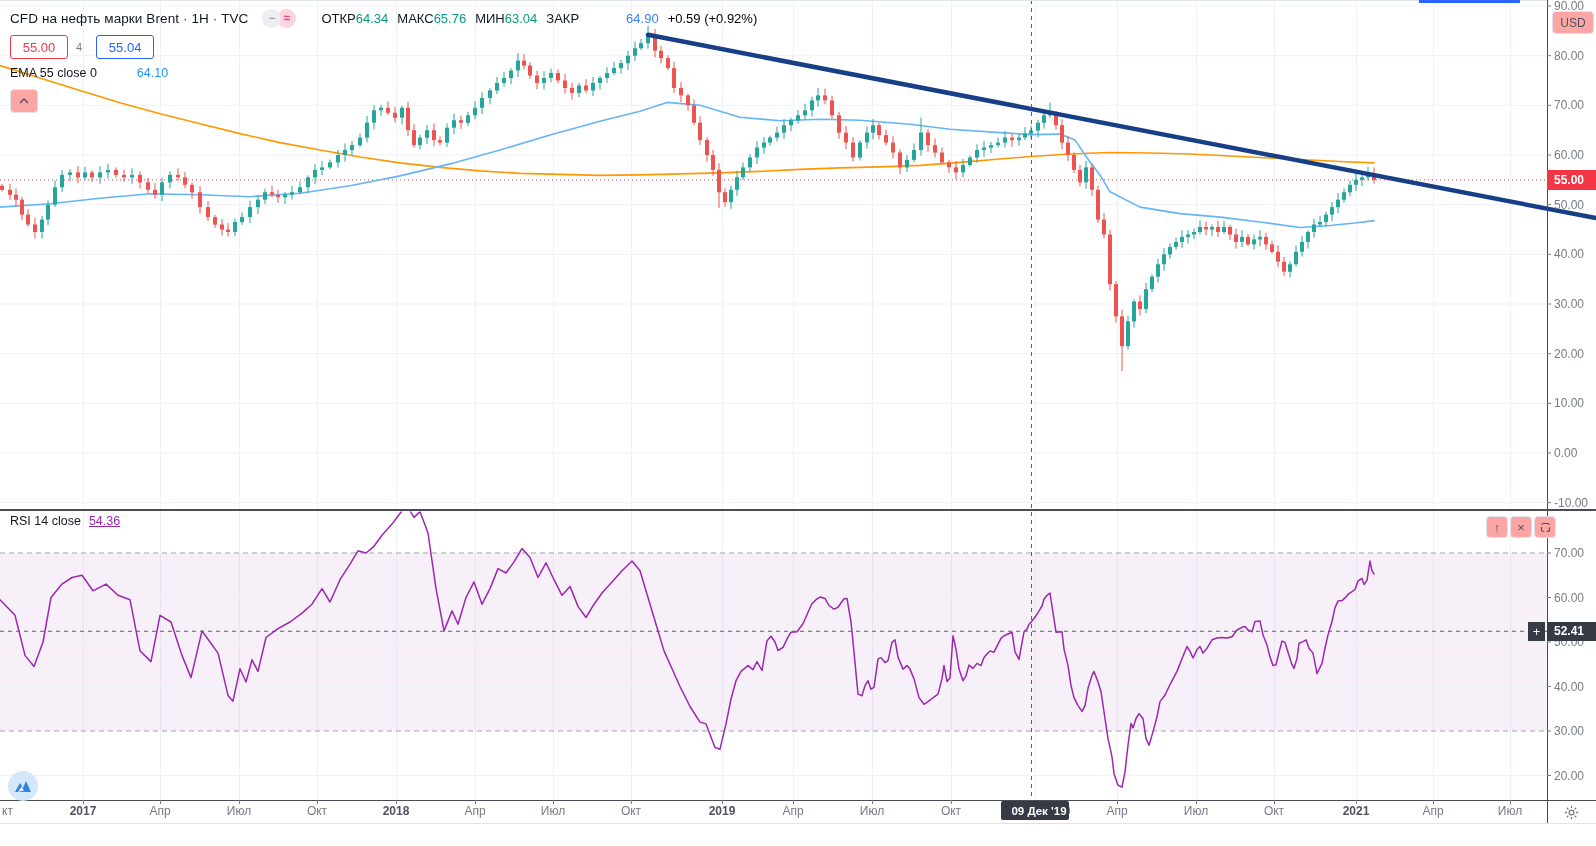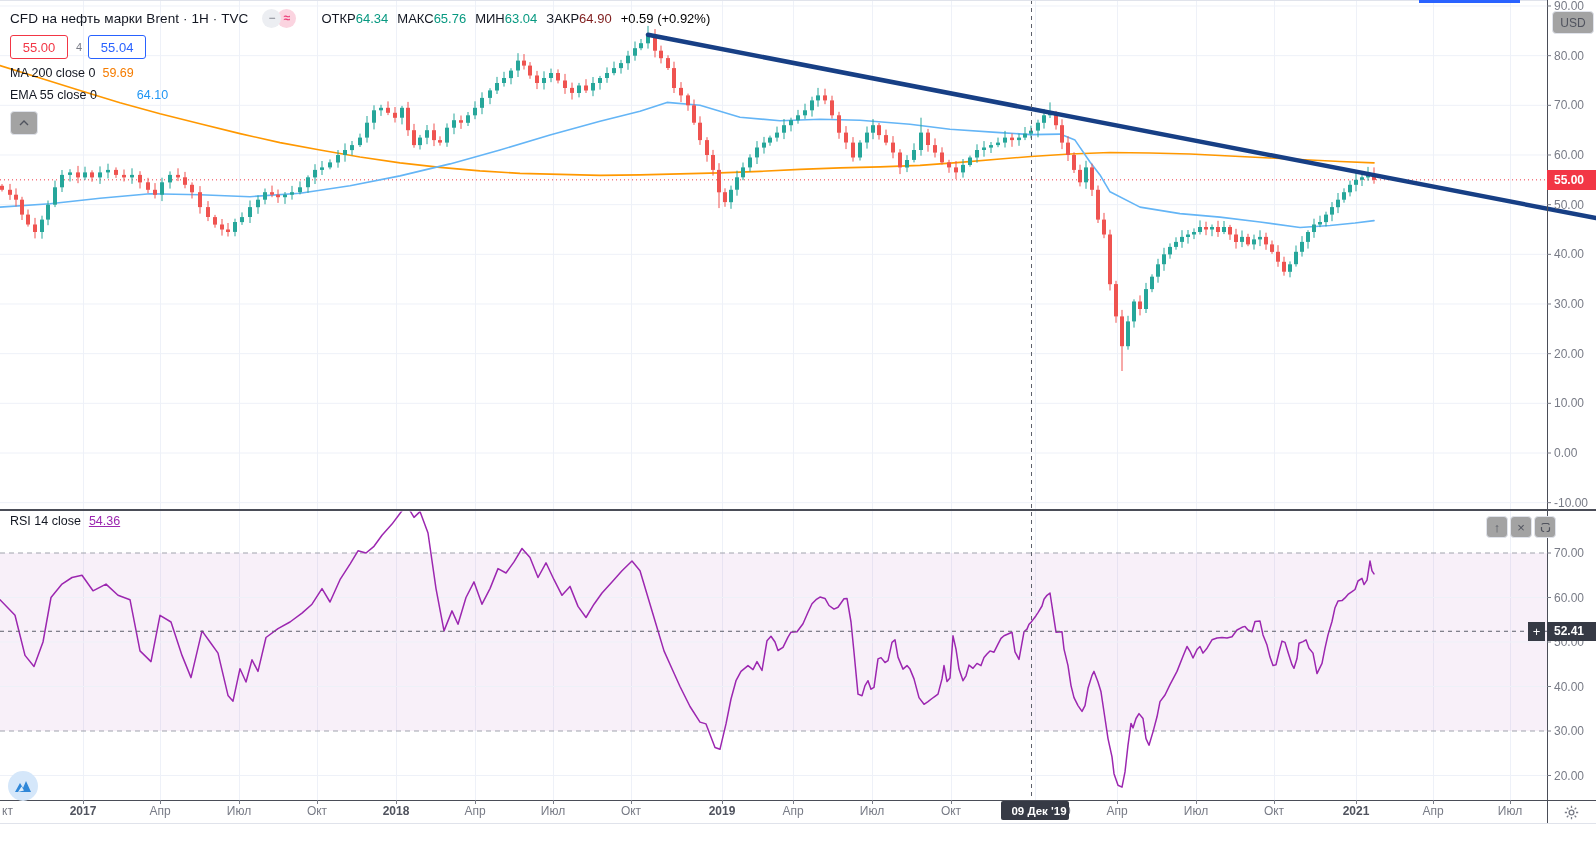--- a/index.html
+++ b/index.html
@@ -14,25 +14,25 @@
   .logo-pill{display:inline-flex;margin-left:14px;}
   .logo-c{width:19px;height:19px;border-radius:50%;display:inline-flex;align-items:center;justify-content:center;font-size:12px;}
   .logo-c.gray{background:#eceef2;color:#787b86;z-index:2;}
   .logo-c.pink{background:#fbd4e0;color:#ec407a;margin-left:-4px;font-weight:700;}
   .ohlc{display:inline-flex;margin-left:16px;font-size:13px;}
   .ohlc .lb{color:#131722;margin-left:9px;}
   .ohlc .vl{color:#089981;}
   .quote-row{display:flex;align-items:center;margin-top:7px;height:24px;}
   .qbox{min-width:50px;height:22px;border:1px solid;border-radius:3px;display:flex;align-items:center;justify-content:center;font-size:13px;padding:0 3px;background:#fff;}
   .qbox.bid{border-color:#f23645;color:#f23645;}
-  .qbox.ask{border-color:#2962ff;color:#2962ff;margin-left:0;}
+  .qbox.ask{border-color:#2962ff;color:#2962ff;margin-left:8px;}
   .spread{color:#787b86;font-size:11px;margin:0 6px 0 8px;}
   .ind-row{margin-top:6px;font-size:12.5px;color:#131722;height:16px;display:flex;align-items:center;}
   .ind-row .val{margin-left:7px;}
-  .btn{background:#a3a3a3;border:1px solid #e0e3eb;border-radius:4px;display:flex;align-items:center;justify-content:center;cursor:pointer;}
+  .btn{background:#fca5a5;border:1px solid #e0e3eb;border-radius:4px;display:flex;align-items:center;justify-content:center;cursor:pointer;}
   #collapse-btn{width:26px;height:22px;margin-top:8px;}
   
   .ax{position:absolute;font-size:12px;color:#787b86;white-space:nowrap;z-index:10;}
   .ax.yr{color:#50535e;font-weight:700;}
   .axlbl{left:1554px;}
   .badge{position:absolute;z-index:12;color:#fff;font-size:12px;display:flex;align-items:center;padding-left:7px;box-sizing:border-box;}
   #usd-btn{position:absolute;left:1552px;top:11px;width:40px;height:21px;font-size:12px;color:#50535e;z-index:13;}
   #rsi-legend{position:absolute;left:10px;top:514px;font-size:12.5px;color:#131722;z-index:30;display:flex;}
   #rsi-legend .val{margin-left:8px;text-decoration:underline;}
   #rsi-btns{position:absolute;left:1484px;top:516px;display:flex;z-index:30;}
@@ -572,32 +572,28 @@
         <span class="logo-c pink">≈</span>
       </span>
       <span class="ohlc" id="ohlc-row">
           <span class="lb">ОТКР</span>
           <span class="vl" style="color: rgb(8, 153, 129);">64.34</span>
           <span class="lb">МАКС</span>
           <span class="vl" style="color: rgb(8, 153, 129);">65.76</span>
           <span class="lb">МИН</span>
           <span class="vl" style="color: rgb(8, 153, 129);">63.04</span>
           <span class="lb">ЗАКР</span>
-          <span class="vl" style="color: #7f1d1d;">64.90</span>
+          <span class="vl" style="color: #3b82f6; margin-left: 47px;">64.90</span>
           <span class="lb vl" style="color: #000000;">+0.59 (+0.92%)</span>
         </span>
     </div>
     <div class="quote-row">
       <span class="qbox bid">55.00</span>
       <span class="spread">4</span>
       <span class="qbox ask">55.04</span>
-    </div>
-    <div class="ind-row">
-      <span>MA 200 close 0</span>
-      <span class="val" id="ma-val" style="color: rgb(245, 124, 0);">59.69</span>
     </div>
     <div class="ind-row">
       <span>EMA 55 close 0</span>
       <span class="val" id="ema-val" style="color: rgb(33, 150, 243); margin-left: 40px;">64.10</span>
     </div>
     <div class="btn" id="collapse-btn">
       <svg width="10" height="6" viewBox="0 0 10 6">
         <polyline points="1,5 5,1 9,5" fill="none" stroke="#50535e" stroke-width="1.4"></polyline>
       </svg>
     </div>

